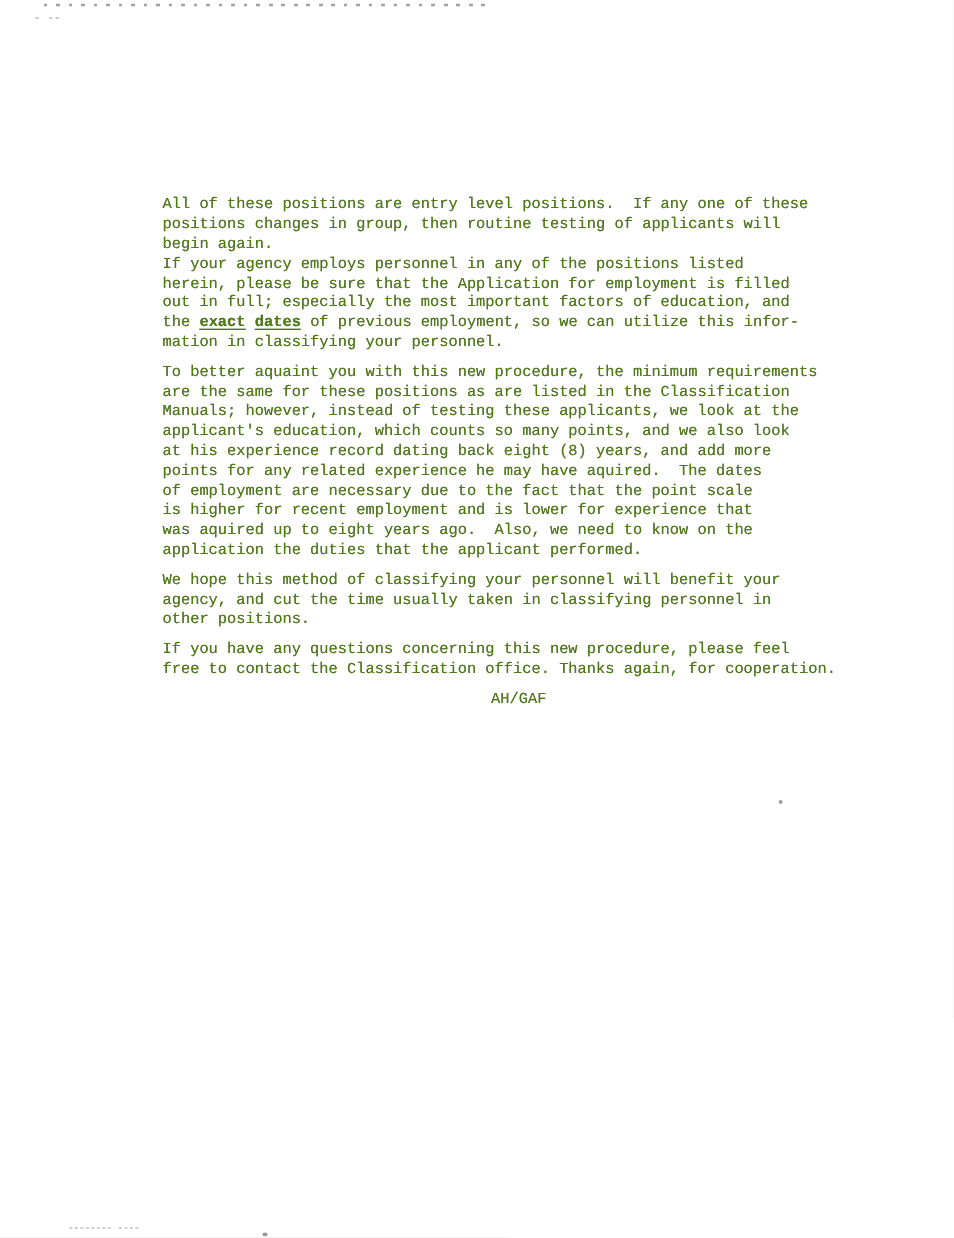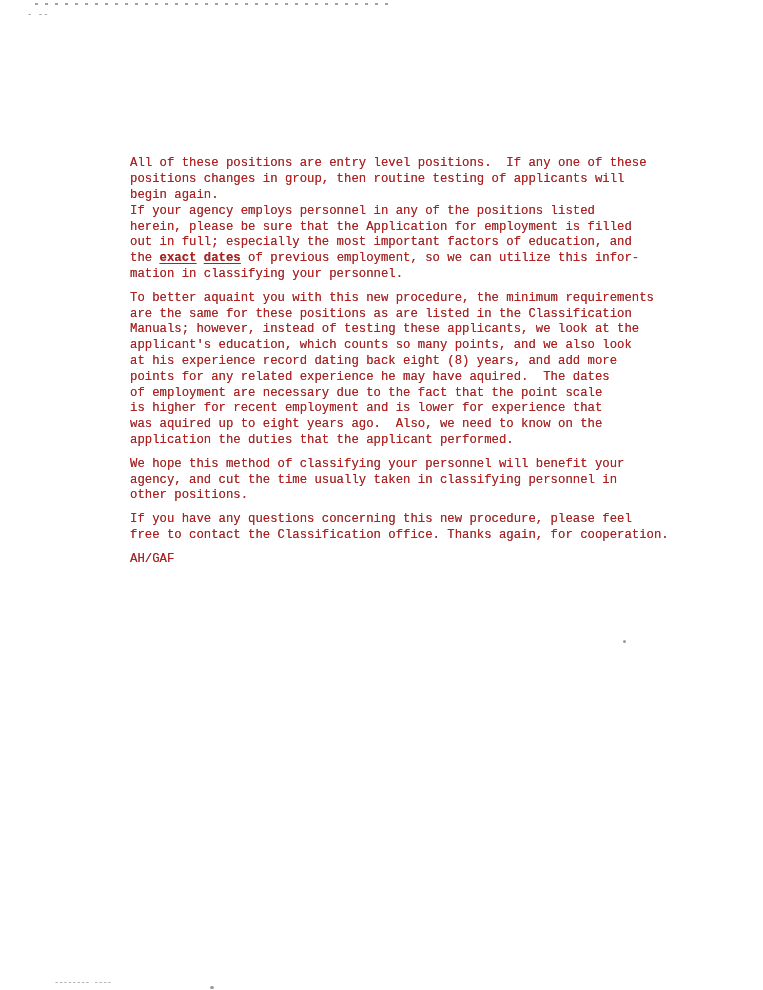--- a/index.html
+++ b/index.html
@@ -32,37 +32,38 @@
     color: #8a8a8a;
     white-space: pre;
   }
   .letter-body {
     position: absolute;
     left: 130px;
     top: 109px;
     width: 570px;
     font-size: 12.3px;
     line-height: 15.8px;
-    color: #b91c1c;
+    color: #4d7c0f;
     white-space: pre;
     text-shadow: 0 0 0.4px rgba(20,20,20,0.55);
   }
   .paragraph {
     margin: 0 0 8px 0;
   }
   .line {
     white-space: pre;
   }
   .underline {
     text-decoration: underline;
     text-underline-offset: 2px;
     font-weight: bold;
   }
   .signature {
     margin-top: 8px;
+    text-align: center;
   }
   .speck {
     position: absolute;
     width: 3px;
     height: 3px;
     border-radius: 50%;
     background: #9a9a9a;
   }
   .speck-right { left: 623px; top: 640px; }
   .speck-bottom { left: 210px; top: 986px; width: 4px; height: 3px; }

